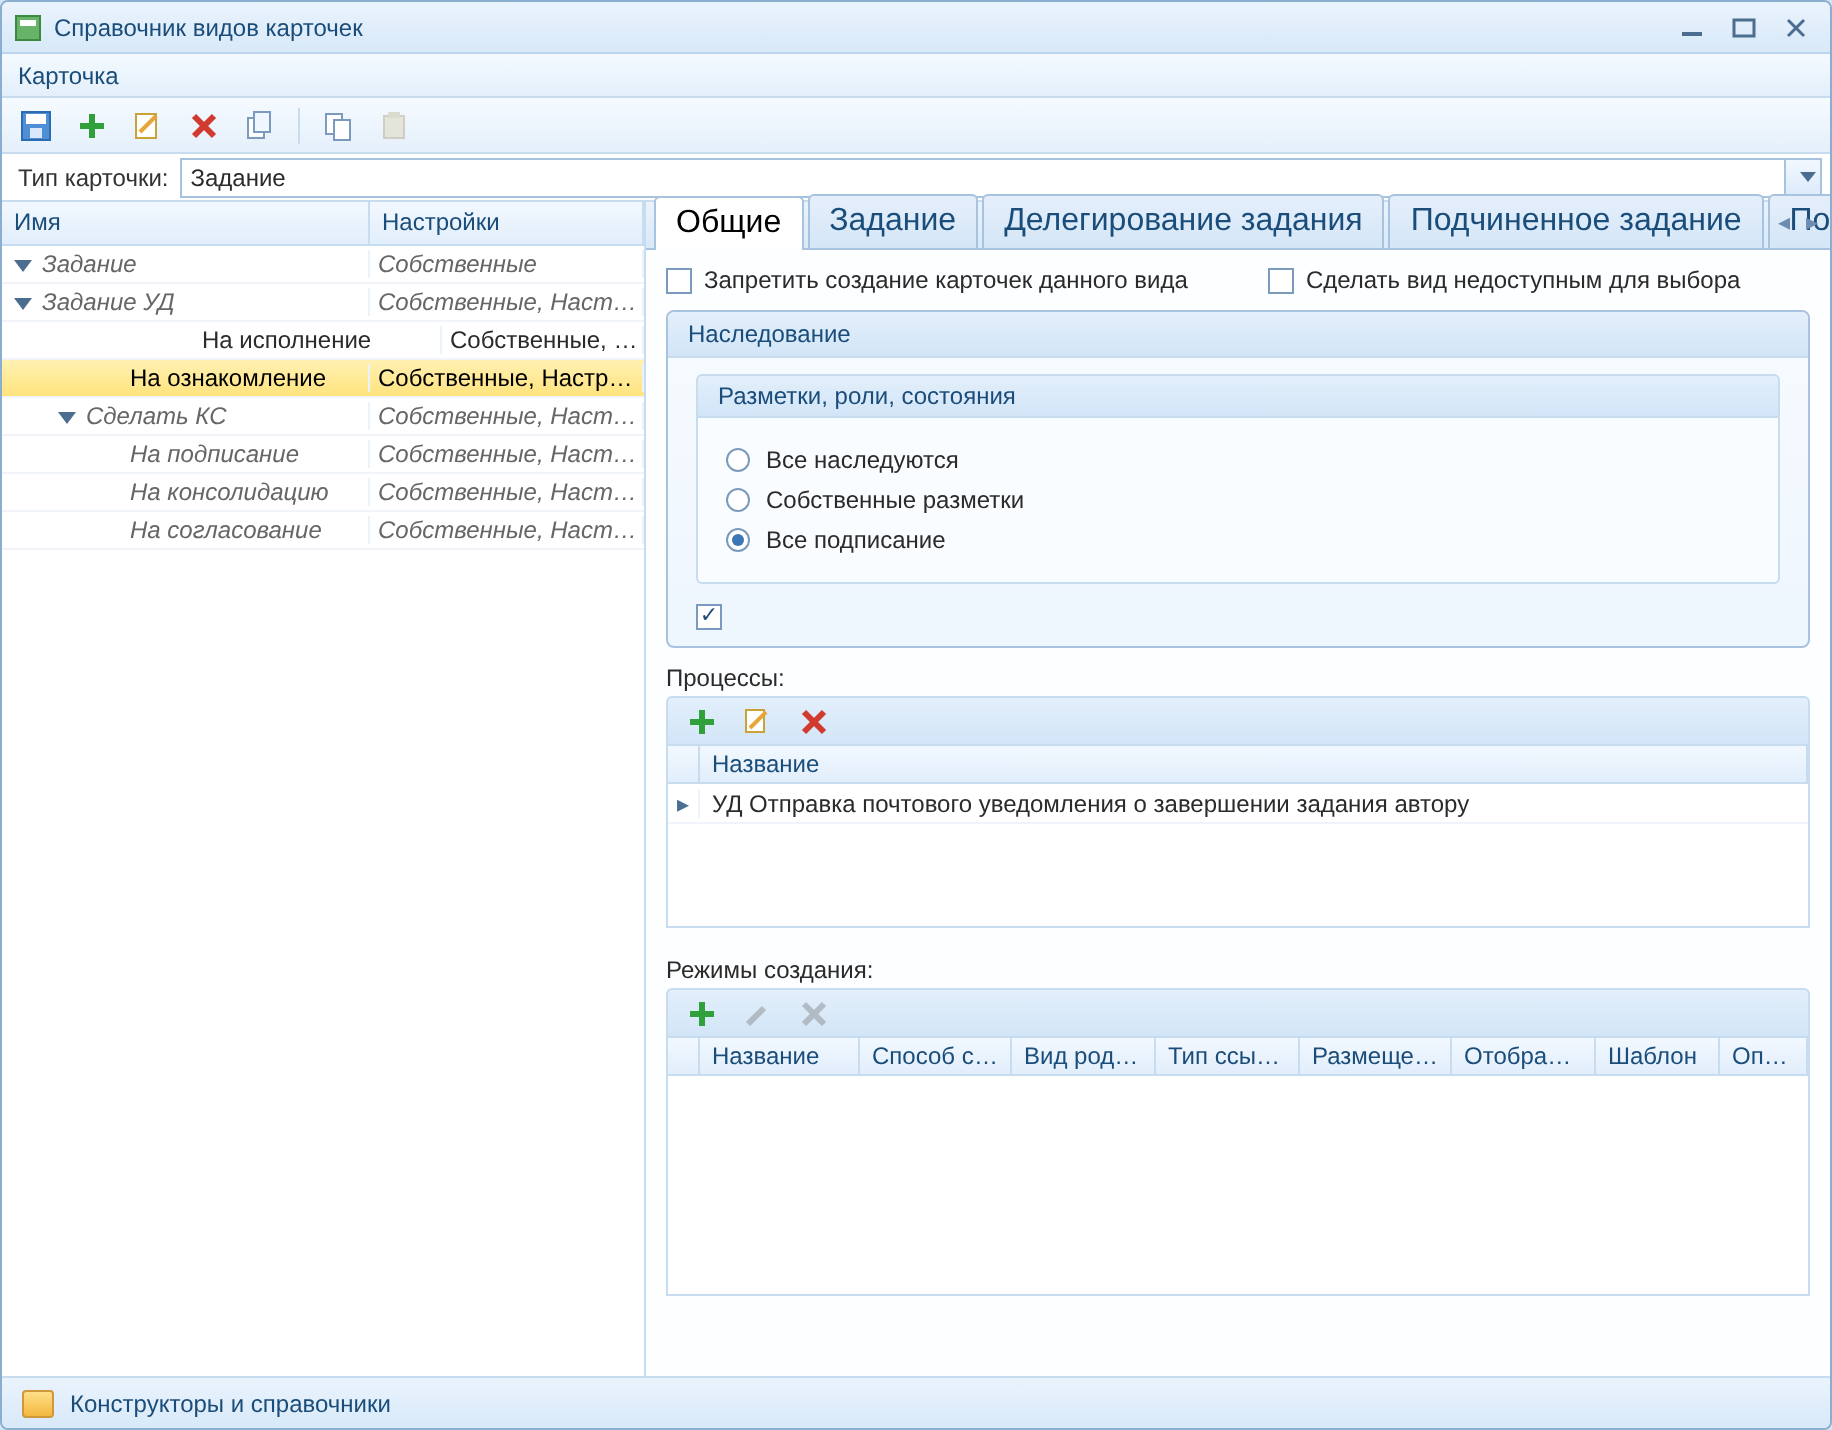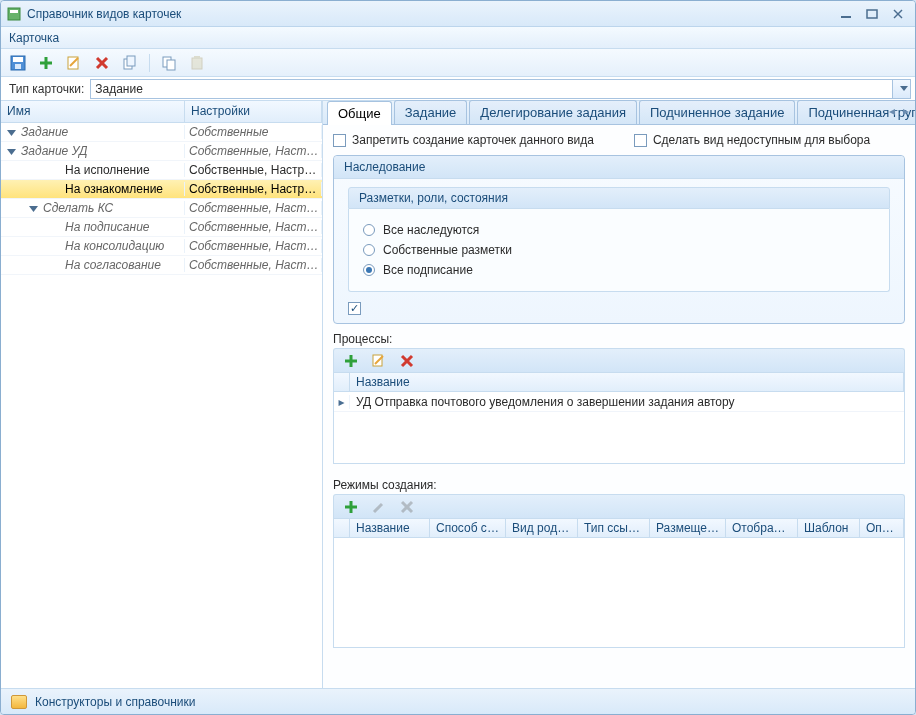--- a/index.html
+++ b/index.html
@@ -39,21 +39,21 @@
   .trow .c2 { flex:1; padding-left:4px; white-space:nowrap; overflow:hidden; text-overflow:ellipsis; border-right:1px solid #eaf2fa;}
   .italic { font-style:italic; color:#666; }
   .trow.sel { background:linear-gradient(#fff1b3,#ffe37d); }
   .trow.sel .c1, .trow.sel .c2 { color:#000; }
   .exp { display:inline-flex; width:12px; height:12px; align-items:center; justify-content:center; margin-right:4px; }
   .exp svg { display:block; }
 
   
   .detail { flex:1; display:flex; flex-direction:column; background:#fdfeff; min-width:0; }
   .tabs { height:24px; background:linear-gradient(#eaf3fc,#d8e9f9); display:flex; align-items:flex-end; padding-left:4px; border-bottom:1px solid #a7c3e0; position:relative; }
-  .tab { padding:4px 10px; border:1px solid #a7c3e0; border-bottom:none; background:linear-gradient(#e5effb,#d4e6f7); color:#1b4d7a; margin-right:2px; border-radius:3px 3px 0 0; font-size:13px; white-space:nowrap; }
+  .tab { padding:4px 10px; border:1px solid #a7c3e0; border-bottom:none; background:linear-gradient(#e5effb,#d4e6f7); color:#1b4d7a; margin-right:2px; border-radius:3px 3px 0 0; font-size:16px; white-space:nowrap; }
   .tab.active { background:#fff; color:#000; position:relative; top:1px; }
   .tabscroll { position:absolute; right:4px; top:3px; display:flex; gap:4px; align-items:center; color:#6b8db1;}
   .tabscroll span { width:10px; text-align:center; }
 
   .detailbody { flex:1; overflow:auto; padding:8px 10px 0 10px; }
   .checkrow { display:flex; gap:40px; margin-bottom:8px; }
   .chk { display:flex; align-items:center; gap:6px; color:#2b2b2b; }
   .chk .box { width:13px; height:13px; border:1px solid #7a9bbd; background:#fff; display:flex; align-items:center; justify-content:center; }
   .chk .box.checked::after { content:"✓"; font-size:11px; color:#1b4d7a; line-height:1; }
 
@@ -211,21 +211,21 @@
               <span class="exp">
                 <svg width="9" height="9">
                   <path d="M0 2 L9 2 L4.5 8 Z" fill="#4b6d8f"></path>
                 </svg>
               </span>
               <span class="italic">Задание УД</span>
             </div>
             <div class="c2 italic">Собственные, Наст…</div>
           </div>
           <div class="trow">
-            <div class="c1" style="padding-left: 48px;">
+            <div class="c1" style="padding-left: 48px; margin-left: 36px;">
               <span style="display: inline-block; width: 16px;"></span>
               <span>На исполнение</span>
             </div>
             <div class="c2">Собственные, Настро…</div>
           </div>
           <div class="trow sel">
             <div class="c1" style="padding-left: 48px;">
               <span style="display: inline-block; width: 16px;"></span>
               <span>На ознакомление</span>
             </div>

